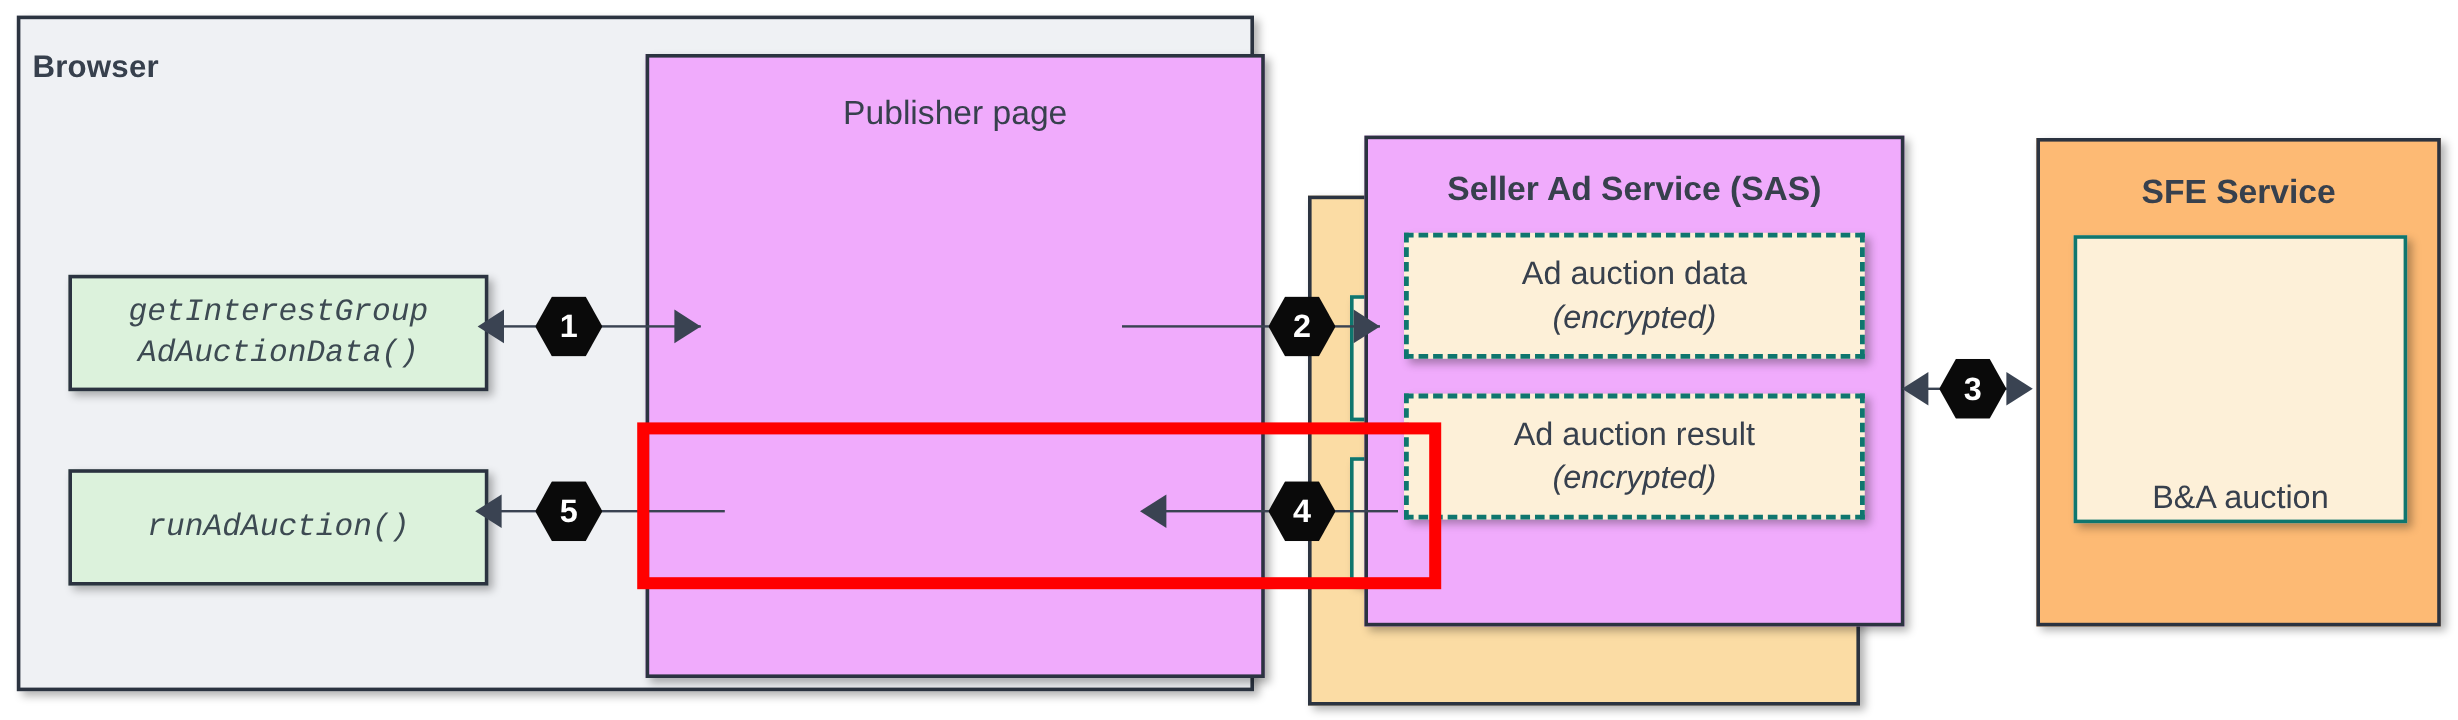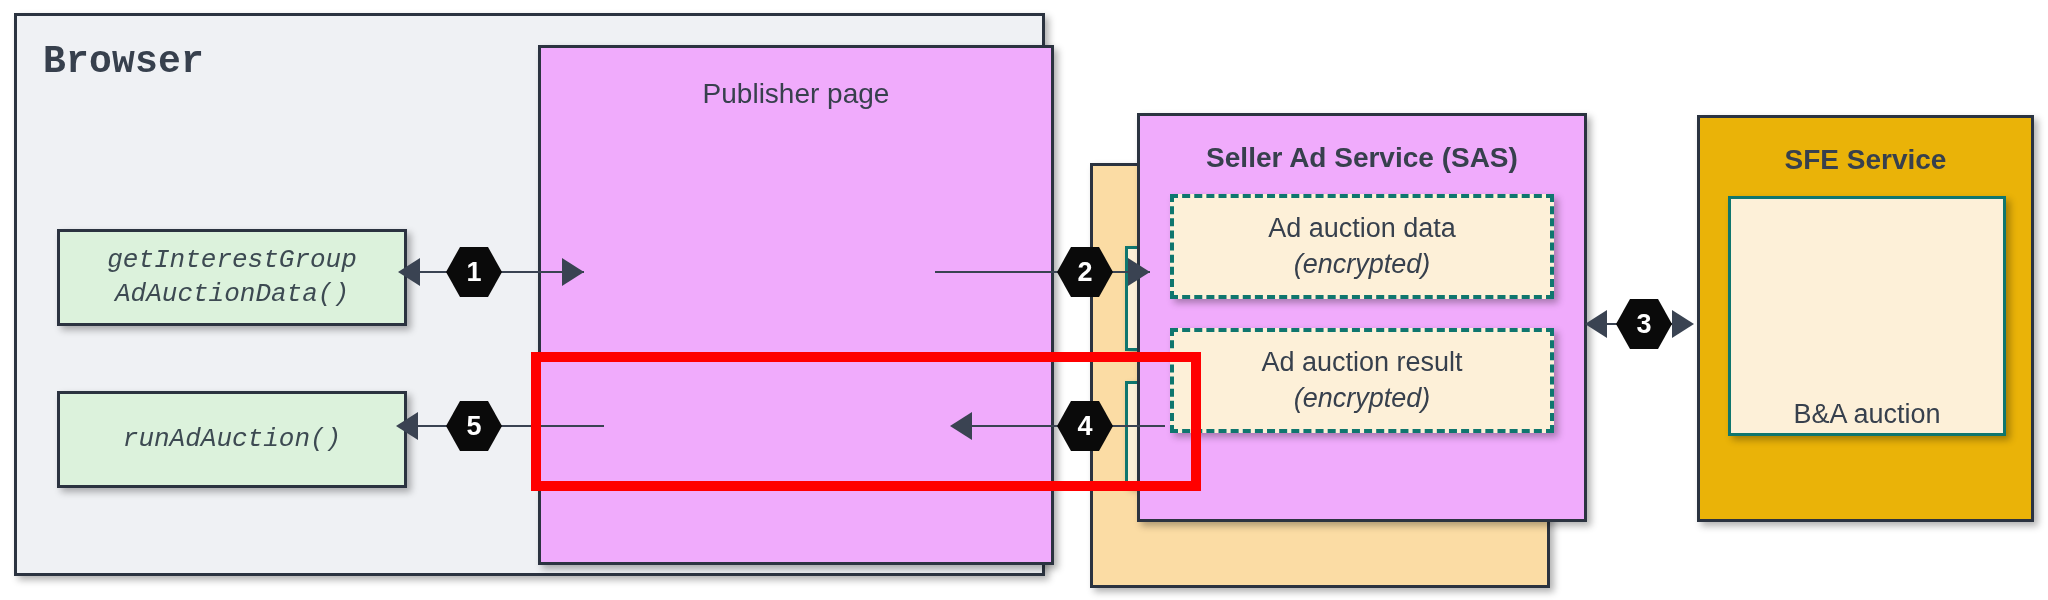--- a/index.html
+++ b/index.html
@@ -39,27 +39,26 @@
   
   #browser {
     left: 14px;
     top: 13px;
     width: 1031px;
     height: 563px;
     background: #eff1f4;
   }
   #browser-title {
     position: absolute;
-    left: 26px;
+    left: 10px;
     top: 24px;
-    font-size: 38px;
+    font-size: 26px;
     font-weight: bold;
     color: #37404d;
     letter-spacing: 0.2px;
-    font-family: Liberation Mono, monospace;
   }
 
   
   #publisher {
     left: 521px;
     top: 29px;
     width: 516px;
     height: 520px;
     background: #f0abfc;
   }
@@ -96,21 +95,21 @@
     font-size: 28px;
     font-weight: bold;
   }
 
   
   #sfe {
     left: 1697px;
     top: 115px;
     width: 337px;
     height: 407px;
-    background: #eab308;
+    background: #fdba74;
   }
   #sfe-title {
     top: 26px;
     font-size: 28px;
     font-weight: bold;
   }
 
   
   .datbox {
     position: absolute;

